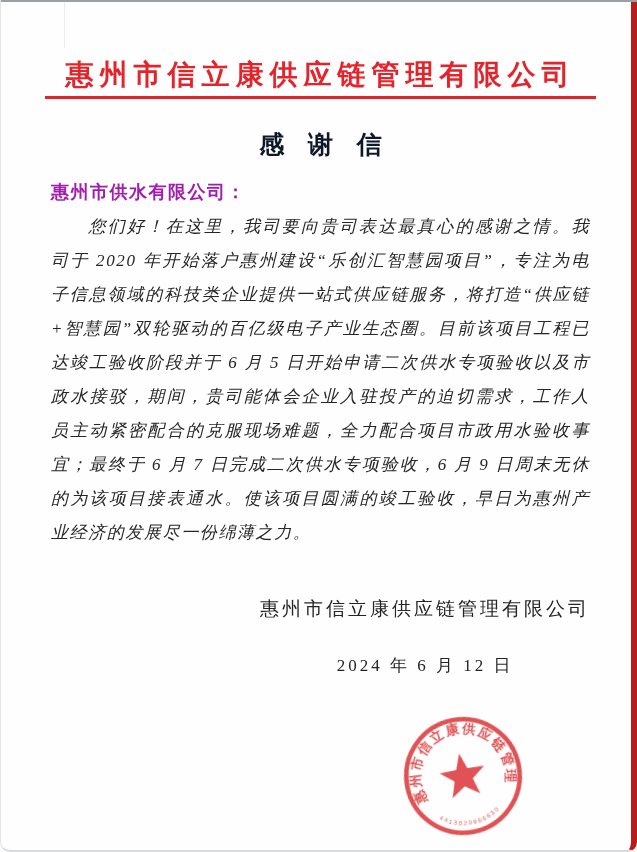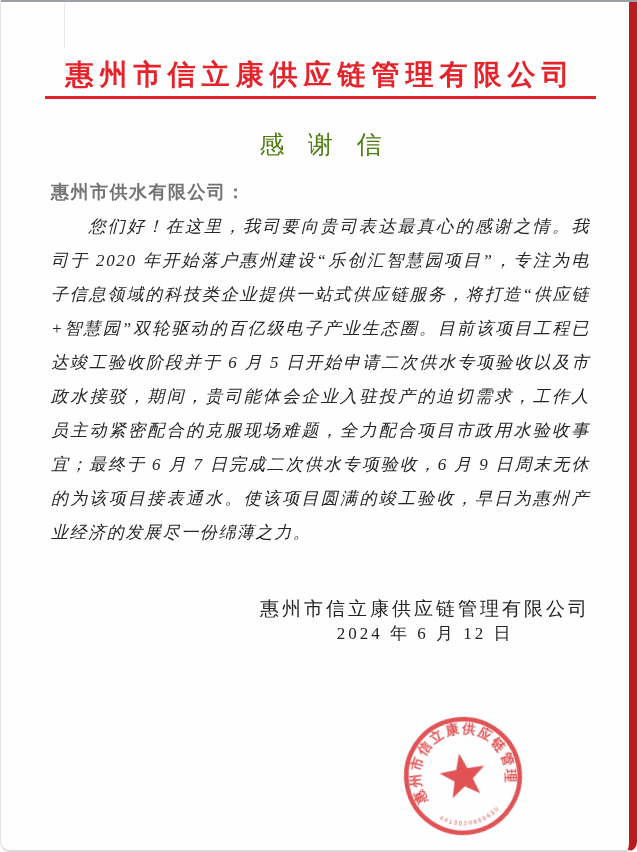--- a/index.html
+++ b/index.html
@@ -5,58 +5,58 @@
   * { margin:0; padding:0; box-sizing:border-box; }
   html,body { width:637px; height:852px; }
   body {
     font-family:"Liberation Serif","DejaVu Serif",serif;
     background:#ffffff; position:relative; overflow:hidden;
   }
   .page {
     position:absolute; inset:0;
     background:#fefefe;
     border-left:1px solid #e3e4e6;
-    border-right:8px solid #b91c1c;
+    border-right:6px solid #b91c1c;
     border-bottom:2px solid #d7d9db;
     border-radius:0 0 10px 10px;
   }
   .scan-topline { position:absolute; left:0; top:0; width:637px; height:2px; background:#9ba0a5; }
   .scan-seam { position:absolute; left:63px; top:2px; width:1px; height:46px; background:#ebebee; }
   .content { position:absolute; left:50px; top:34px; width:539px; }
   .company-header {
     margin-top:26px;
     font-family:"Liberation Sans","DejaVu Sans",sans-serif;
     font-weight:900; font-size:28px; line-height:1.05;
     letter-spacing:6px; text-align:center; white-space:nowrap;
     color:#e4232b;
   }
   .header-rule { margin:7px -6px 0 -6px; height:3px; background:#e4232b; }
   .letter-title {
     margin-top:29px; text-align:center;
-    font-size:25px; font-weight:normal; color:#4d7c0f;
+    font-size:25px; font-weight:bold; color:#0f172a;
     letter-spacing:0.95em; text-indent:0.95em; white-space:nowrap;
   }
   .salutation {
-    margin-top:19px; font-size:18px; font-weight:bold; color:#737373;
+    margin-top:19px; font-size:18px; font-weight:bold; color:#a21caf;
     letter-spacing:1.5px;
   }
   .body-text p {
     font-size:17px; line-height:34px; color:#262626;
     letter-spacing:1.6px; text-align:justify;
     text-indent:2.2em;
     font-style:italic;
   }
   .body-text { margin-top:6px; }
   .signature { margin-top:46px; width:fit-content; margin-left:auto; margin-right:0; }
   .signature-company {
     font-size:19px; color:#242424; letter-spacing:3px; white-space:nowrap;
     text-align:right;
   }
   .signature-date {
-    margin-top:0; font-size:17px; color:#242424; letter-spacing:3px;
+    margin-top:32px; font-size:17px; color:#242424; letter-spacing:3px;
     text-align:center;
   }
   .seal {
     position:absolute; left:398px; top:712px; width:128px; height:128px;
     transform:rotate(-10deg);
     mix-blend-mode:multiply; opacity:.88;
   }
   .seal svg { width:100%; height:100%; filter:blur(.2px); }
 </style>
 </head>

